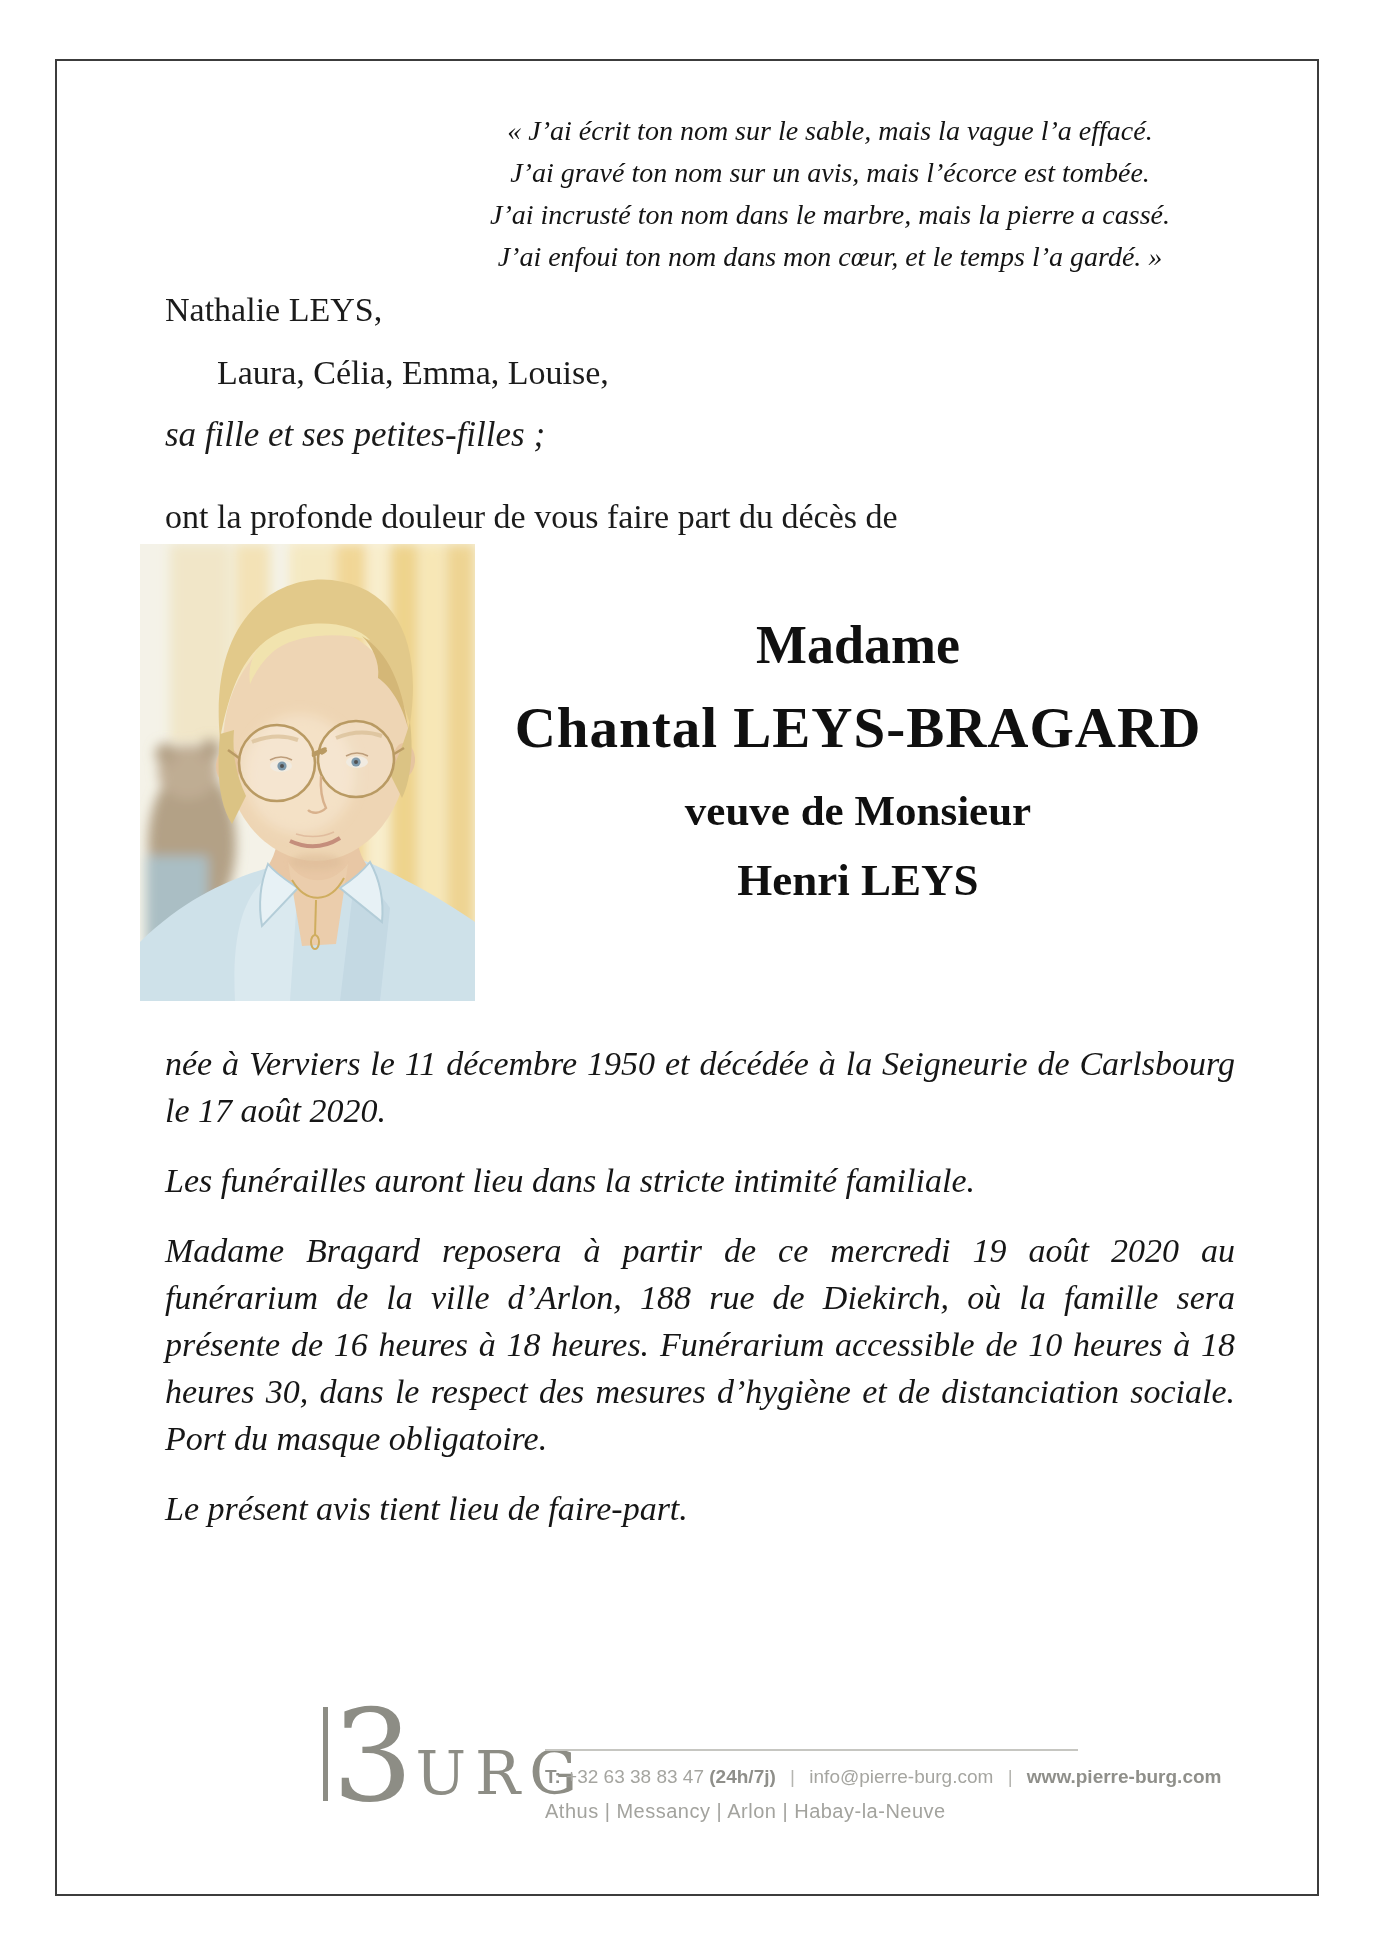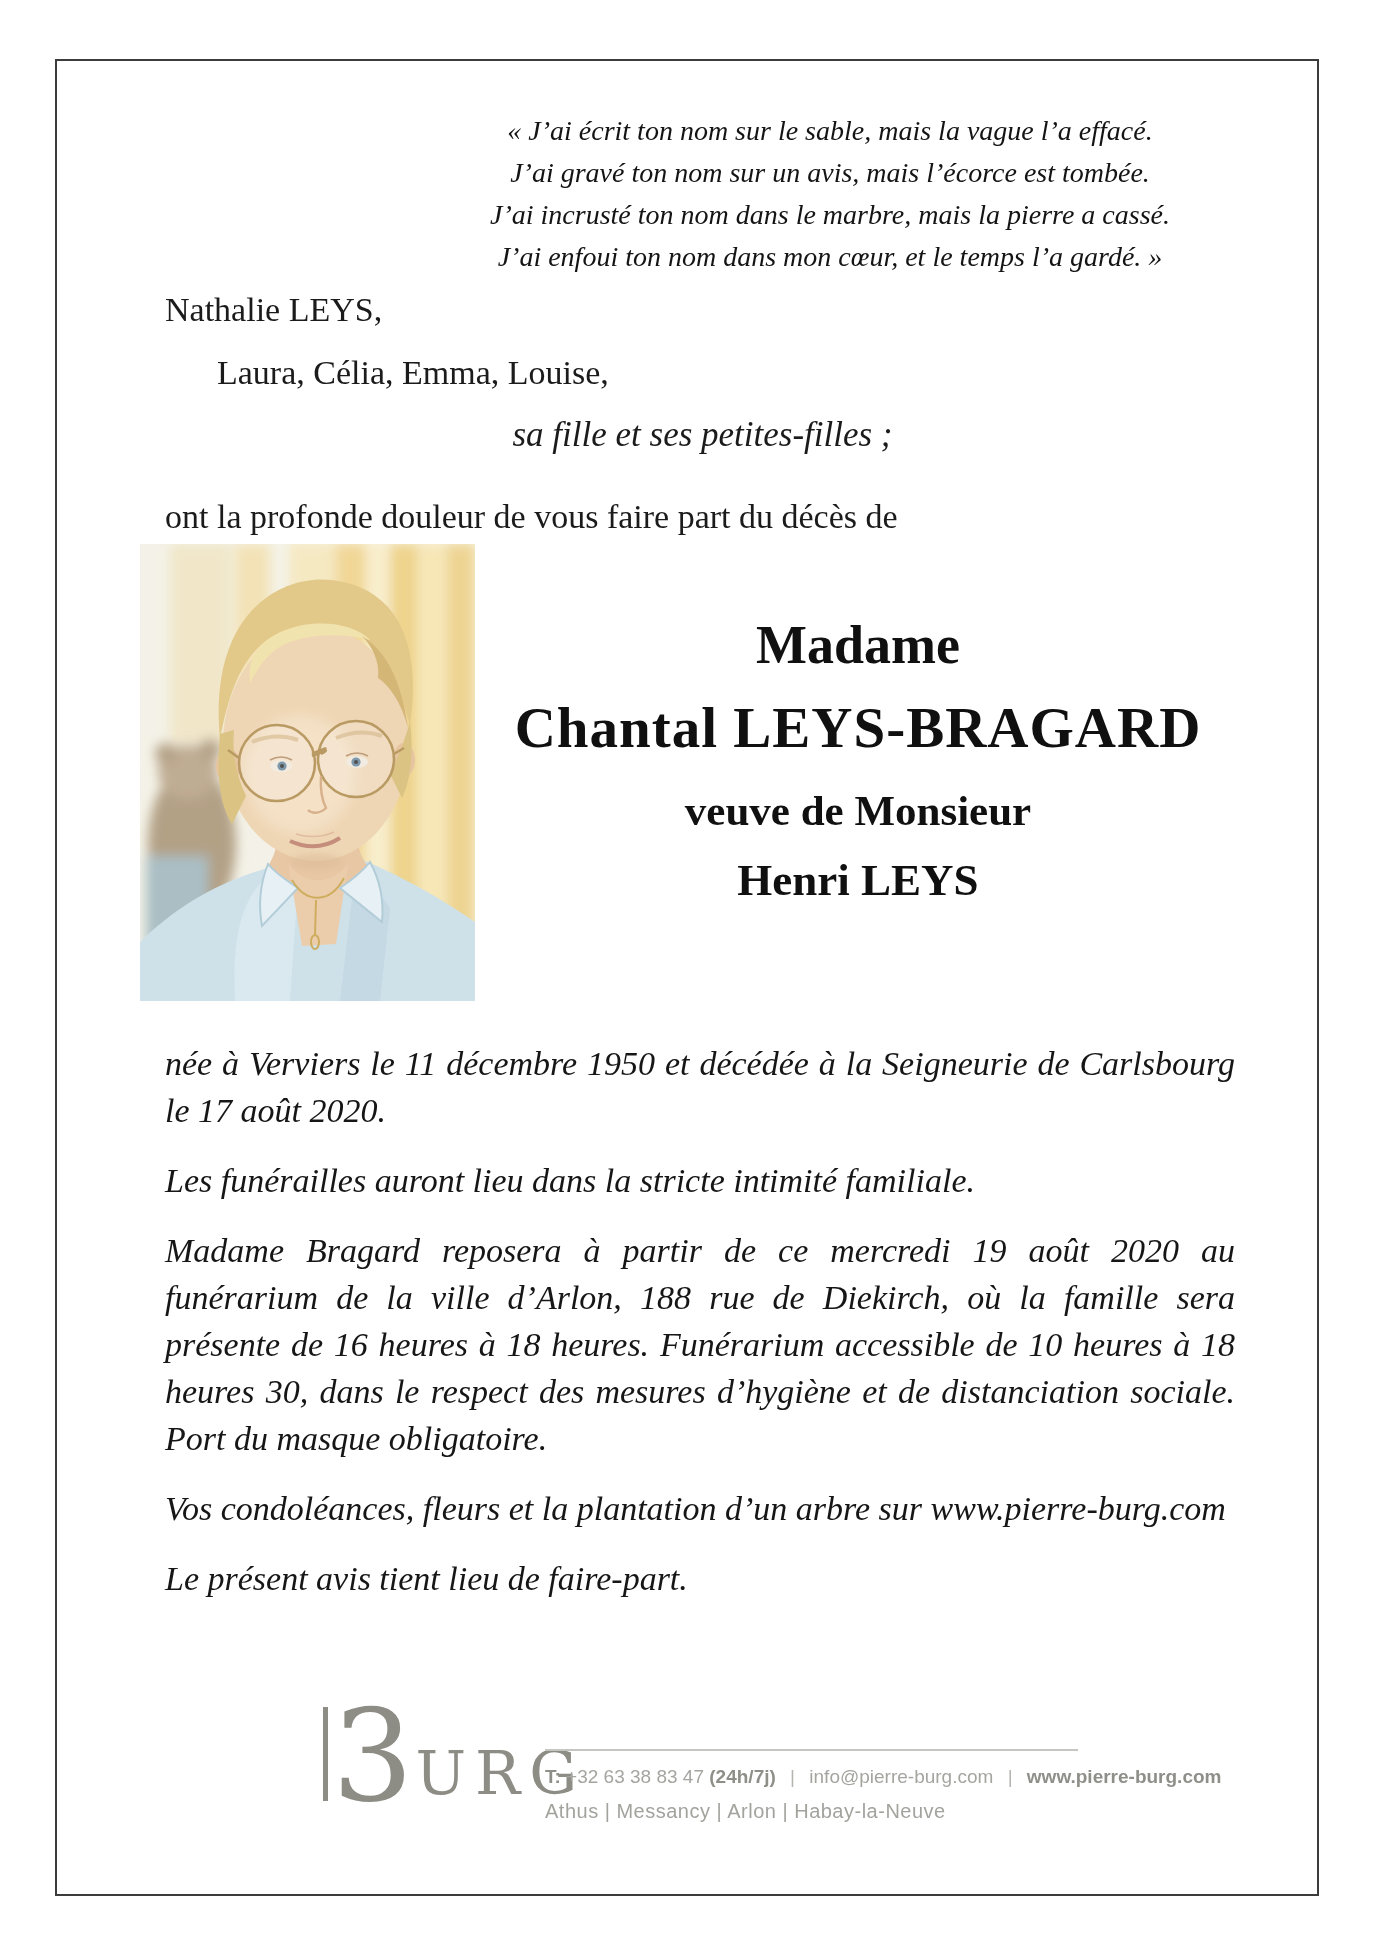--- a/index.html
+++ b/index.html
@@ -19,21 +19,21 @@
   }
   
   .quote{
     position:absolute;left:420px;top:106px;width:820px;
     text-align:center;font-style:italic;
     font-size:28px;line-height:42px;color:#141414;
   }
   
   .family{position:absolute;left:165px;top:286px;width:1075px;font-size:34px;line-height:40px;}
   .family-grand{margin-left:52px;margin-top:23px;}
-  .family-relation{text-align:center;font-style:italic;margin-top:22px;font-size:35px;}
+  .family-relation{text-align:left;font-style:italic;margin-top:22px;font-size:35px;}
   .family-announce{margin-top:42px;}
   
   .photo{position:absolute;left:140px;top:540px;width:335px;height:457px;overflow:hidden;}
   .photo svg{display:block;}
   
   .deceased{position:absolute;left:475px;top:610px;width:766px;text-align:center;font-weight:bold;color:#101010;}
   .deceased-title{font-size:54px;line-height:62px;}
   .deceased-name{font-size:57px;line-height:64px;margin-top:20px;letter-spacing:1px;}
   .deceased-widow{font-size:43px;line-height:50px;margin-top:26px;}
   .deceased-husband{font-size:45px;line-height:52px;margin-top:18px;}
@@ -187,21 +187,20 @@
     <div class="deceased-title">Madame</div>
     <div class="deceased-name">Chantal LEYS-BRAGARD</div>
     <div class="deceased-widow">veuve de Monsieur</div>
     <div class="deceased-husband">Henri LEYS</div>
   </div>
 
   <div class="body-text">
     <p>née à Verviers le 11 décembre 1950 et décédée à la Seigneurie de Carlsbourg le 17 août 2020.</p>
     <p>Les funérailles auront lieu dans la stricte intimité familiale.</p>
     <p>Madame Bragard reposera à partir de ce mercredi 19 août 2020 au funérarium de la ville d’Arlon, 188 rue de Diekirch, où la famille sera présente de 16 heures à 18 heures. Funérarium accessible de 10 heures à 18 heures 30, dans le respect des mesures d’hygiène et de distanciation sociale. Port du masque obligatoire.</p>
-    <p>Vos condoléances, fleurs et la plantation d’un arbre sur www.pierre-burg.com</p>
     <p>Le présent avis tient lieu de faire-part.</p>
   </div>
 
   <div class="footer">
     <div class="logo">
       <span class="logo-bar"></span>
       <span class="logo-b">3</span>
       <span class="logo-urg">URG</span>
     </div>
     <div class="divider"></div>

